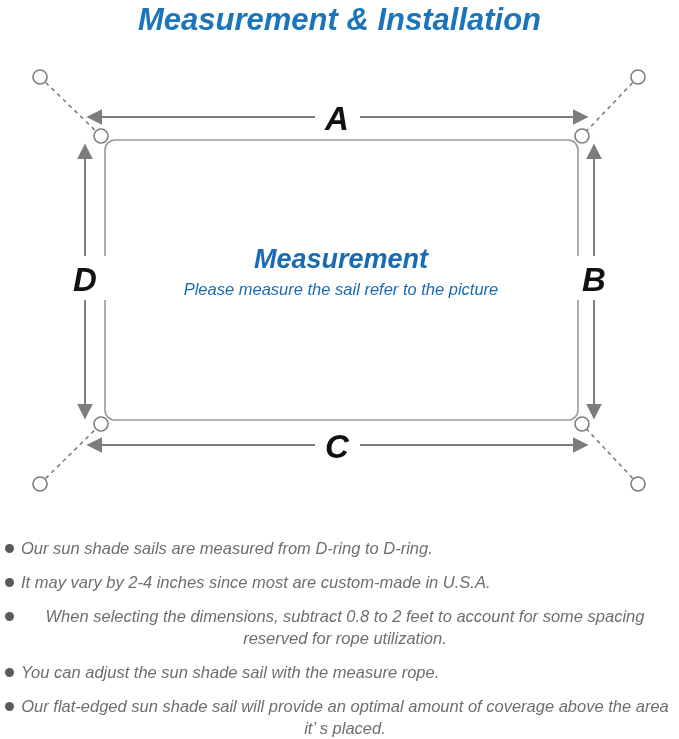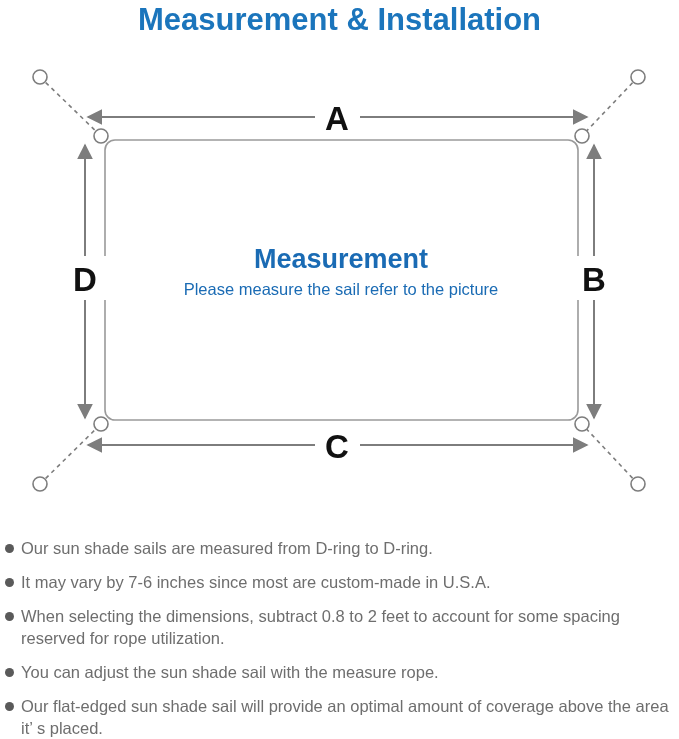--- a/index.html
+++ b/index.html
@@ -10,21 +10,21 @@
     --label-black:#111111;
     --bullet-text:#6e6e6e;
     --bullet-dot:#5a5a5a;
   }
   *{margin:0;padding:0;box-sizing:border-box;}
   html,body{background:#ffffff;}
   body{
     width:679px;height:739px;overflow:hidden;
     font-family:"Liberation Sans", sans-serif;
   }
-  .page{width:679px;height:739px;position:relative;}
+  .page{width:679px;height:739px;position:relative;font-style:italic;}
   .title{
     padding-top:3px;
     text-align:center;
     font-size:31px;
     font-weight:bold;
     letter-spacing:0px;
     color:var(--title-blue);
     line-height:34px;
   }
   .diagram{margin-top:23px;position:relative;}
@@ -46,20 +46,21 @@
   }
   .center-sub{
     font-family:"Liberation Sans", sans-serif;
     font-size:16.5px;fill:var(--center-blue);
     text-anchor:middle;dominant-baseline:central;
   }
   .notes{
     list-style:none;
     margin-top:17px;
     padding:0 10px 0 5px;
+    text-align:center;
   }
   .notes li{
     display:flex;
     gap:7px;
     margin-bottom:12px;
     color:var(--bullet-text);
     font-size:16.5px;
     line-height:22px;
   }
   .dot{
@@ -120,21 +121,21 @@
     </svg>
   </div>
 
   <ul class="notes">
     <li>
       <span class="dot"></span>
       <span>Our sun shade sails are measured from D-ring to D-ring.</span>
     </li>
     <li>
       <span class="dot"></span>
-      <span>It may vary by 7-6 inches since most are custom-made in U.S.A.</span>
+      <span>It may vary by 2-4 inches since most are custom-made in U.S.A.</span>
     </li>
     <li>
       <span class="dot"></span>
       <span>When selecting the dimensions, subtract 0.8 to 2 feet to account for some spacing reserved for rope utilization.</span>
     </li>
     <li>
       <span class="dot"></span>
       <span>You can adjust the sun shade sail with the measure rope.</span>
     </li>
     <li>

